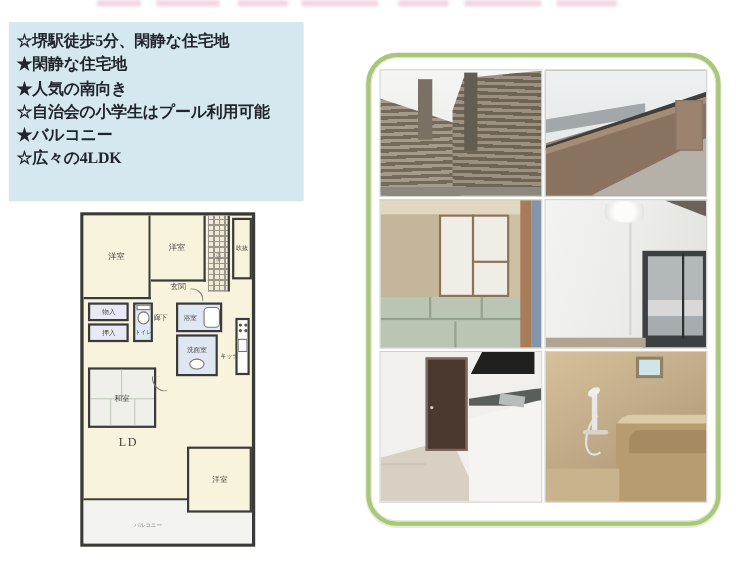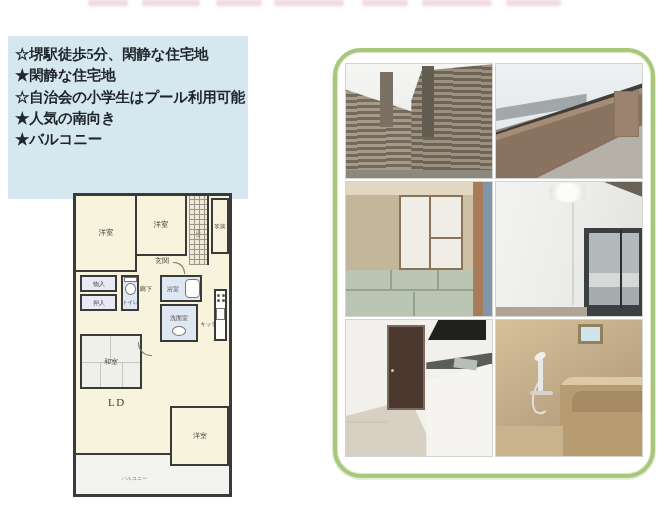--- a/index.html
+++ b/index.html
@@ -2,22 +2,22 @@
 <html><head>
 <meta charset="utf-8">
 <style>
   html,body{margin:0;padding:0;background:#fff;}
   .stage{position:relative;width:669px;height:515px;background:#fff;overflow:hidden;
          font-family:"Liberation Serif","DejaVu Serif",serif;}
   
   .tfrag{position:absolute;top:0;height:6px;background:#e2aec4;opacity:.5;filter:blur(1.5px);border-radius:2px;}
 
   
-  .features{position:absolute;left:8px;top:20px;width:240px;height:163px;background:#d5e7ef;
-            box-sizing:border-box;padding:8px 4px 0 7px;margin-top:16px;}
+  .features{position:absolute;left:8px;top:20px;width:268px;height:163px;background:#d5e7ef;
+            box-sizing:border-box;padding:8px 4px 0 7px;}
   .fline{font-size:14.5px;line-height:21.3px;color:#20242c;font-weight:600;white-space:nowrap;letter-spacing:-0.2px;}
 
   
   .plan{position:absolute;left:73px;top:193px;width:159px;height:304px;border:3px solid #3a3a38;
         background:#f8f3dc;box-sizing:border-box;}
   .room{position:absolute;box-sizing:border-box;display:flex;align-items:center;justify-content:center;color:#3f3e3a;}
   .lblf{position:absolute;color:#3f3e3a;}
   .z{display:inline-block;white-space:nowrap;font-size:10px;}
   .z75{transform:scale(.75);} .z70{transform:scale(.7);} .z65{transform:scale(.65);}
   .z60{transform:scale(.6);} .z55{transform:scale(.55);} .z50{transform:scale(.5);}
@@ -140,23 +140,24 @@
   <div class="tfrag" style="left:142px;width:58px"></div>
   <div class="tfrag" style="left:216px;width:46px"></div>
   <div class="tfrag" style="left:274px;width:70px"></div>
   <div class="tfrag" style="left:362px;width:46px"></div>
   <div class="tfrag" style="left:422px;width:70px"></div>
   <div class="tfrag" style="left:506px;width:55px"></div>
 
   <div class="features">
     <div class="fline">☆堺駅徒歩5分、閑静な住宅地</div>
     <div class="fline">★閑静な住宅地</div>
+    <div class="fline">★人気の南向き</div>
     <div class="fline">☆自治会の小学生はプール利用可能</div>
-    <div class="fline">★人気の南向き</div>
     <div class="fline">★バルコニー</div>
+    <div class="fline">☆広々の4LDK</div>
   </div>
 
   <div class="plan">
 
     <div class="room cream" style="left:0;top:0;width:61px;height:76px;border-right:2px solid #3a3a38;border-bottom:2px solid #3a3a38;">
       <span class="z z75">洋室</span>
     </div>
     <div class="room cream" style="left:61px;top:0;width:50px;height:60px;border-right:2px solid #3a3a38;border-bottom:2px solid #3a3a38;">
       <span class="z z75">洋室</span>
     </div>

